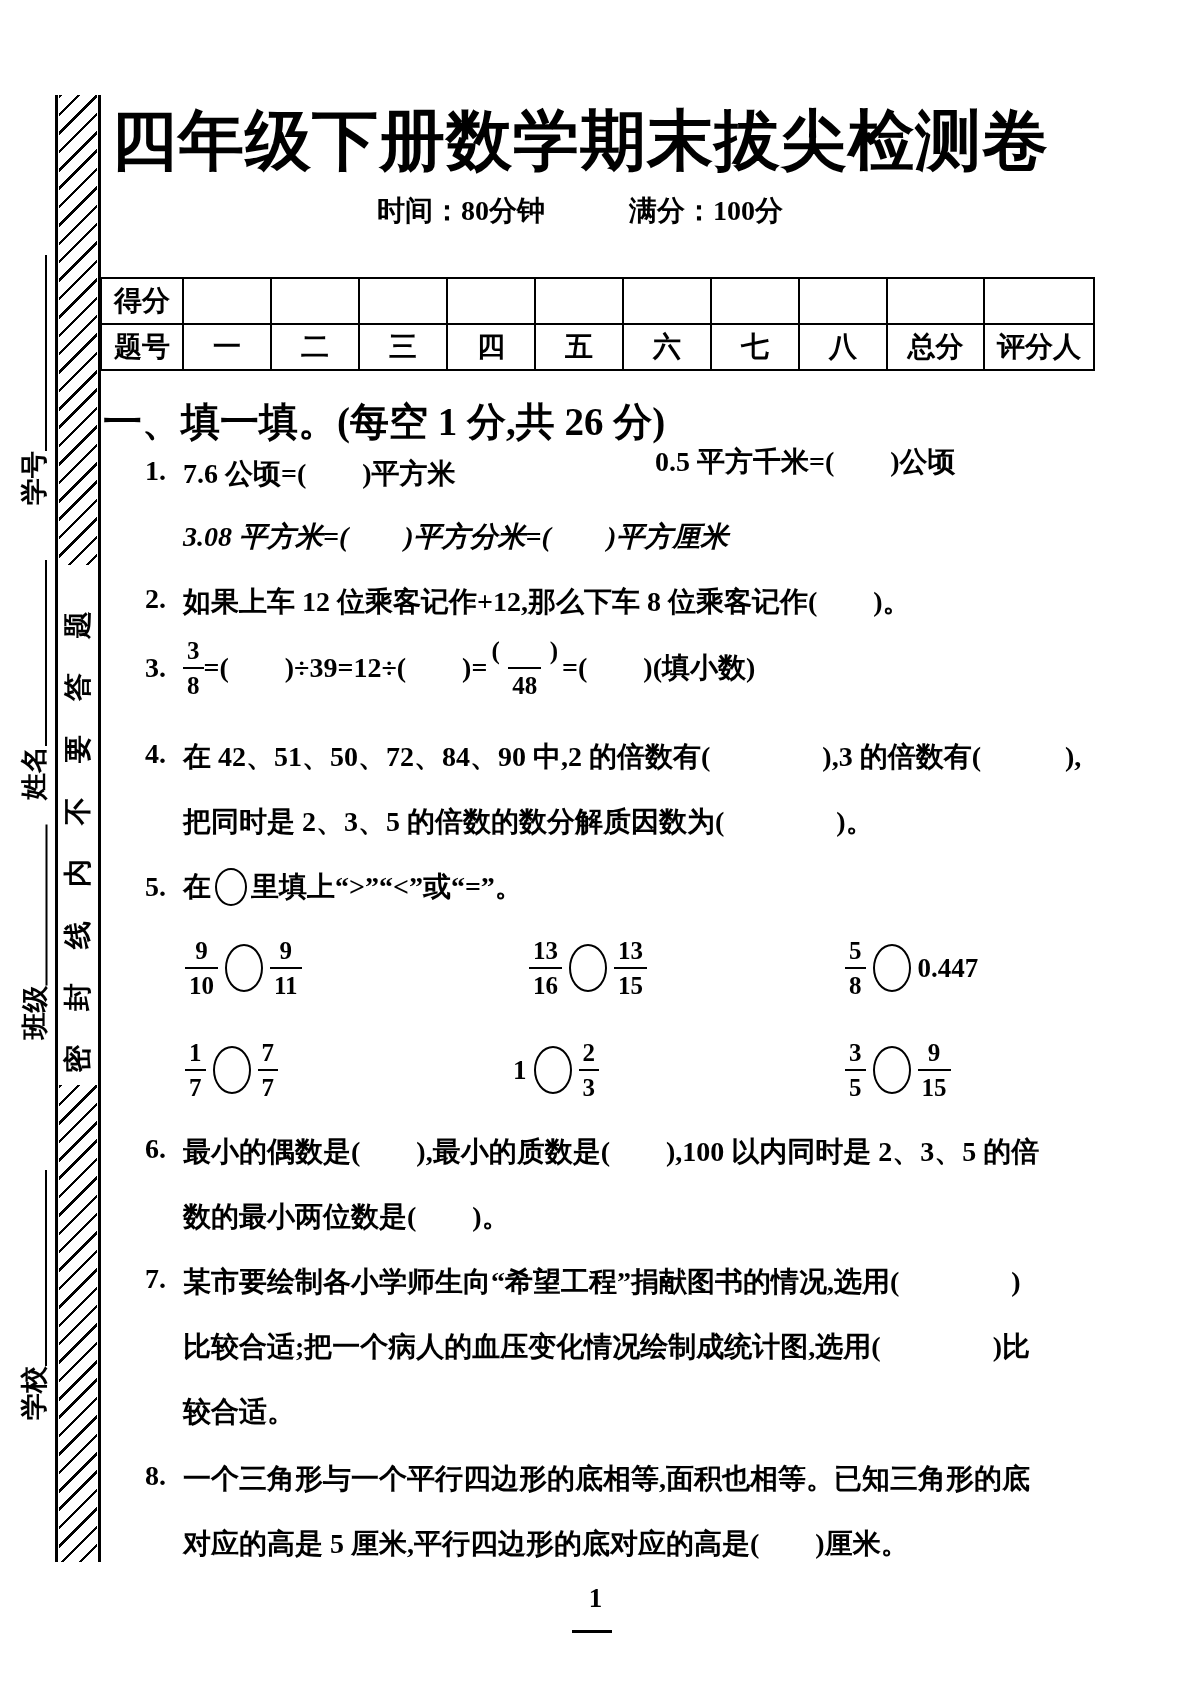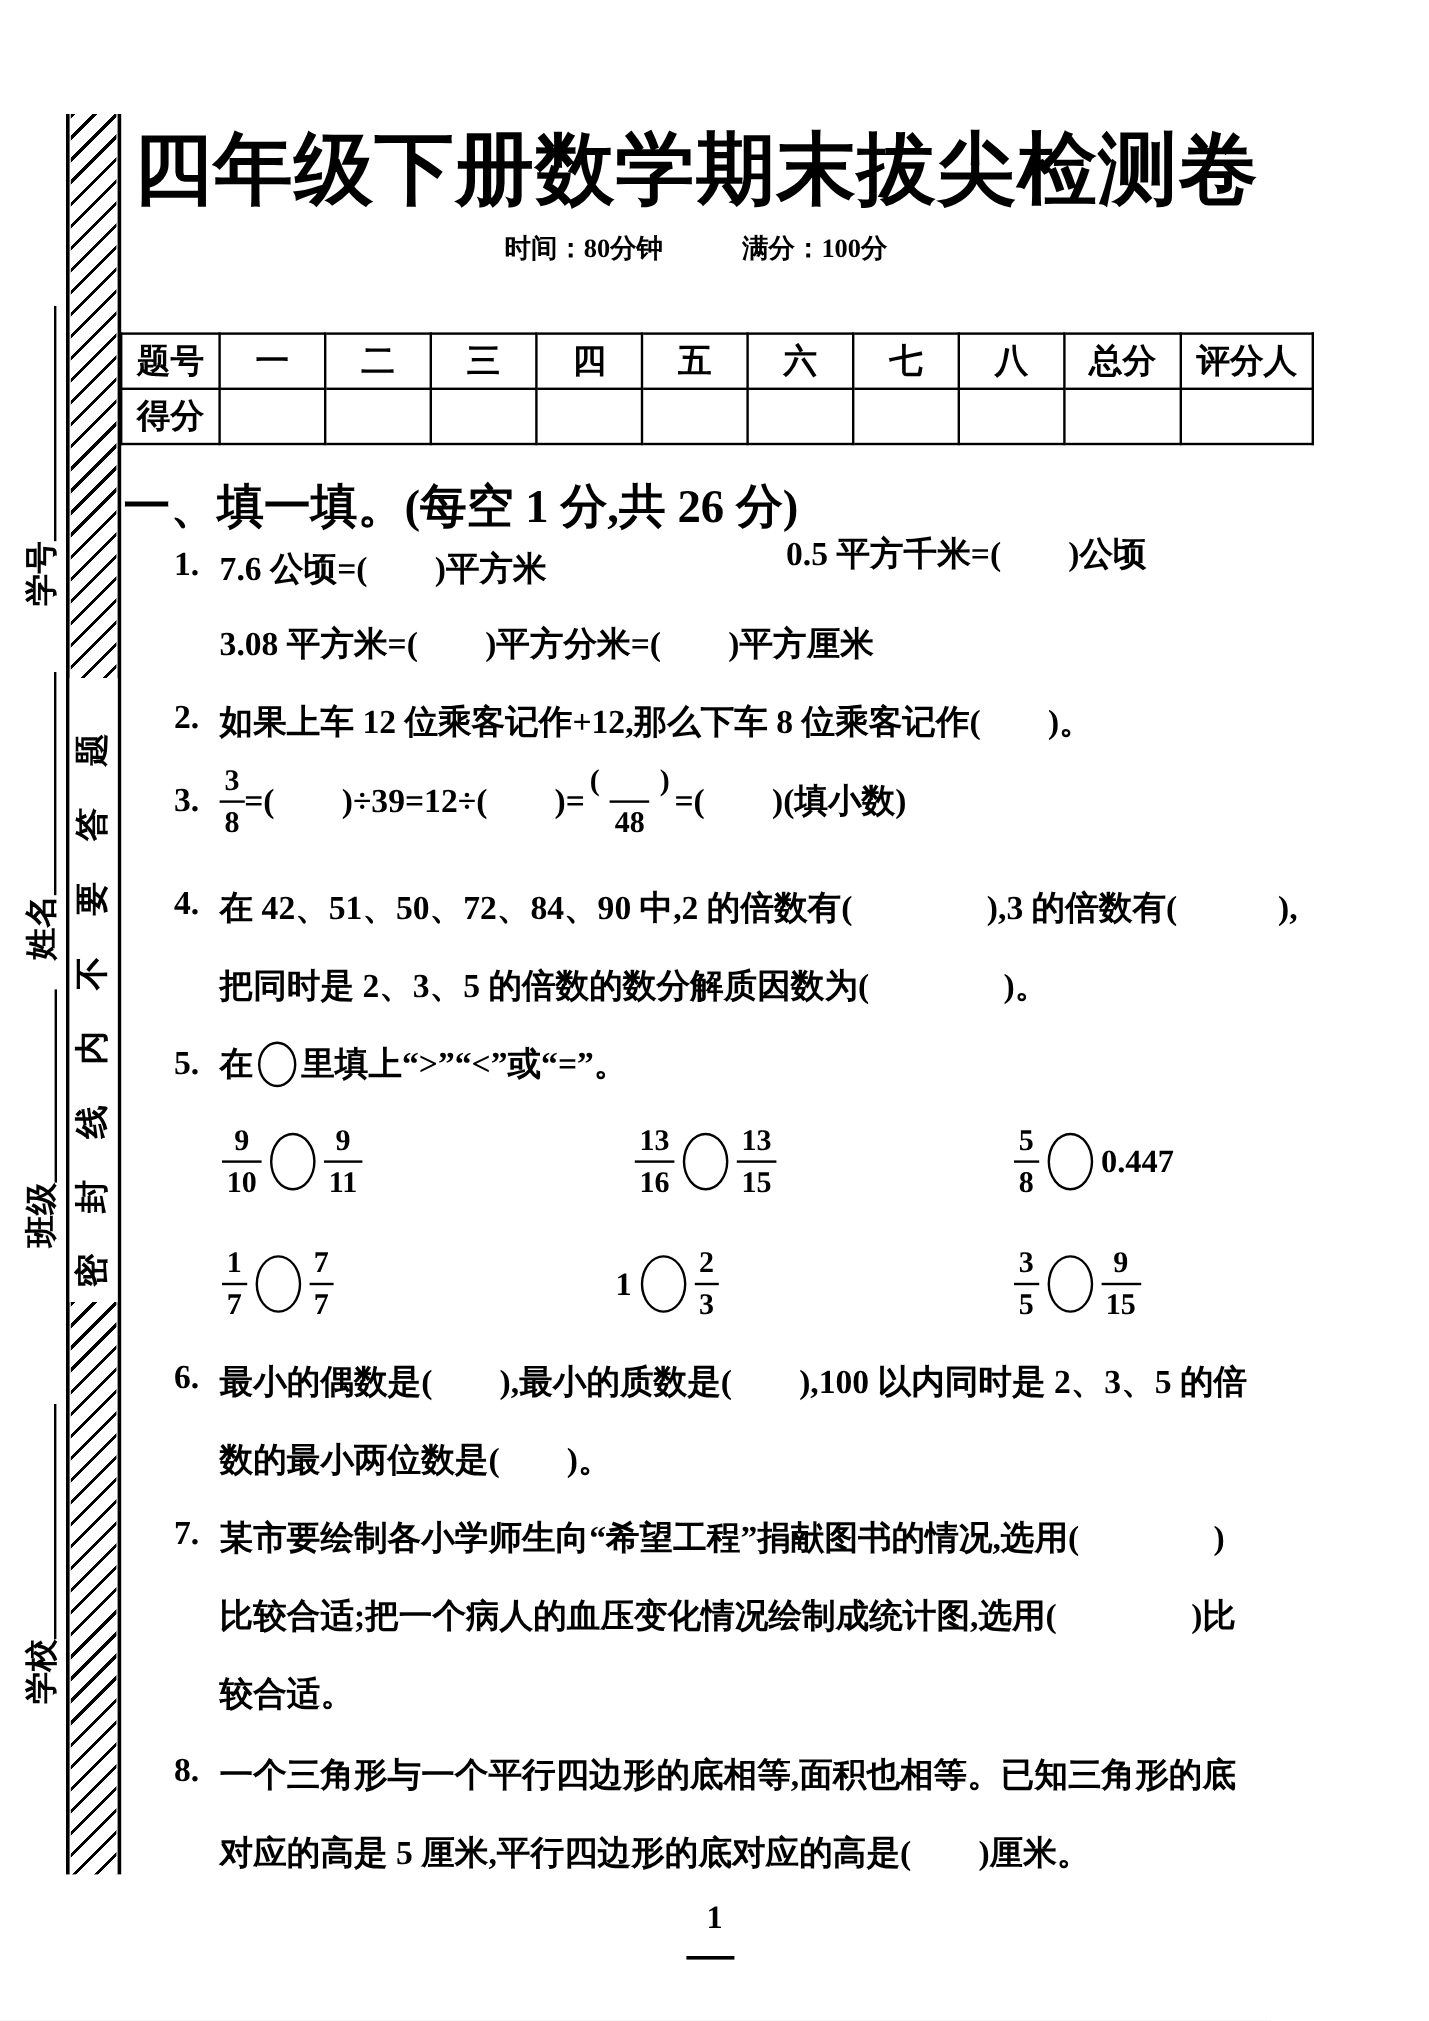--- a/index.html
+++ b/index.html
@@ -19,21 +19,21 @@
   .seal{transform:rotate(-90deg);white-space:nowrap;font-size:28px;font-weight:bold;
         letter-spacing:34px;line-height:1;}
   
   .side-label{position:absolute;display:flex;transform:rotate(-90deg);
               font-size:27px;font-weight:bold;height:38px;align-items:flex-end;white-space:nowrap;}
   .side-label .uline{flex:1;border-bottom:2.5px solid #000;margin-bottom:5px;min-width:120px;}
   
   .title{position:absolute;top:96px;left:100px;width:960px;text-align:center;
          font-size:66px;font-weight:bold;letter-spacing:1px;white-space:nowrap;}
   .subtitle{position:absolute;top:192px;left:100px;width:960px;text-align:center;
-            font-size:22px;font-weight:bold;white-space:pre;}
+            font-size:28px;font-weight:bold;white-space:pre;}
   
   table.score{position:absolute;top:277px;left:100px;border-collapse:collapse;
               font-size:28px;font-weight:bold;text-align:center;}
   table.score td{border:2.5px solid #000;height:44px;padding:0;}
   td.c-lbl{width:80px;} td.c-n{width:86px;} td.c-tot{width:95px;} td.c-rev{width:108px;}
   
   .sec-head{position:absolute;left:103px;top:395px;font-size:39px;font-weight:bold;white-space:pre;}
   .qline{position:absolute;left:145px;display:flex;font-size:28px;font-weight:600;white-space:pre;}
   .qline .qno{width:38px;flex:none;}
   .tline{position:absolute;font-size:28px;font-weight:600;white-space:pre;}
@@ -83,56 +83,56 @@
     <span>学校</span>
       <span class="uline"></span>
   </div>
 
   <div class="title">四年级下册数学期末拔尖检测卷</div>
   <div class="subtitle">时间：80分钟　　　满分：100分</div>
 
   <table class="score">
     <tbody>
         <tr>
+      <td>得分</td>
+      <td></td>
+      <td></td>
+      <td></td>
+      <td></td>
+      <td></td>
+      <td></td>
+      <td></td>
+      <td></td>
+      <td></td>
+      <td></td>
+    </tr>
+    <tr>
       <td class="c-lbl">题号</td>
       <td class="c-n">一</td>
       <td class="c-n">二</td>
       <td class="c-n">三</td>
       <td class="c-n">四</td>
       <td class="c-n">五</td>
       <td class="c-n">六</td>
       <td class="c-n">七</td>
       <td class="c-n">八</td>
       <td class="c-tot">总分</td>
       <td class="c-rev">评分人</td>
     </tr>
-    <tr>
-      <td>得分</td>
-      <td></td>
-      <td></td>
-      <td></td>
-      <td></td>
-      <td></td>
-      <td></td>
-      <td></td>
-      <td></td>
-      <td></td>
-      <td></td>
-    </tr>
   </tbody>
     </table>
 
   <div class="sec-head">一、填一填。(每空 1 分,共 26 分)</div>
 
   <div class="qline" style="top:455px;">
     <span class="qno">1.</span>
     <span>7.6 公顷=(　　)平方米</span>
   </div>
   <div class="tline" style="left:655px;top:443px;">0.5 平方千米=(　　)公顷</div>
-  <div class="tline" style="left:183px;top:518px;">3.08 平方米=(　　)平方分米=(　　)平方厘米</div>
+  <div class="tline" style="left:183px;top:518px;font-style:italic;">3.08 平方米=(　　)平方分米=(　　)平方厘米</div>
 
   <div class="qline" style="top:583px;">
     <span class="qno">2.</span>
     <span>如果上车 12 位乘客记作+12,那么下车 8 位乘客记作(　　)。</span>
   </div>
 
   <div class="q3row">
     <span class="qno">3.</span>
     <span class="frac">
       <span class="num">3</span>

